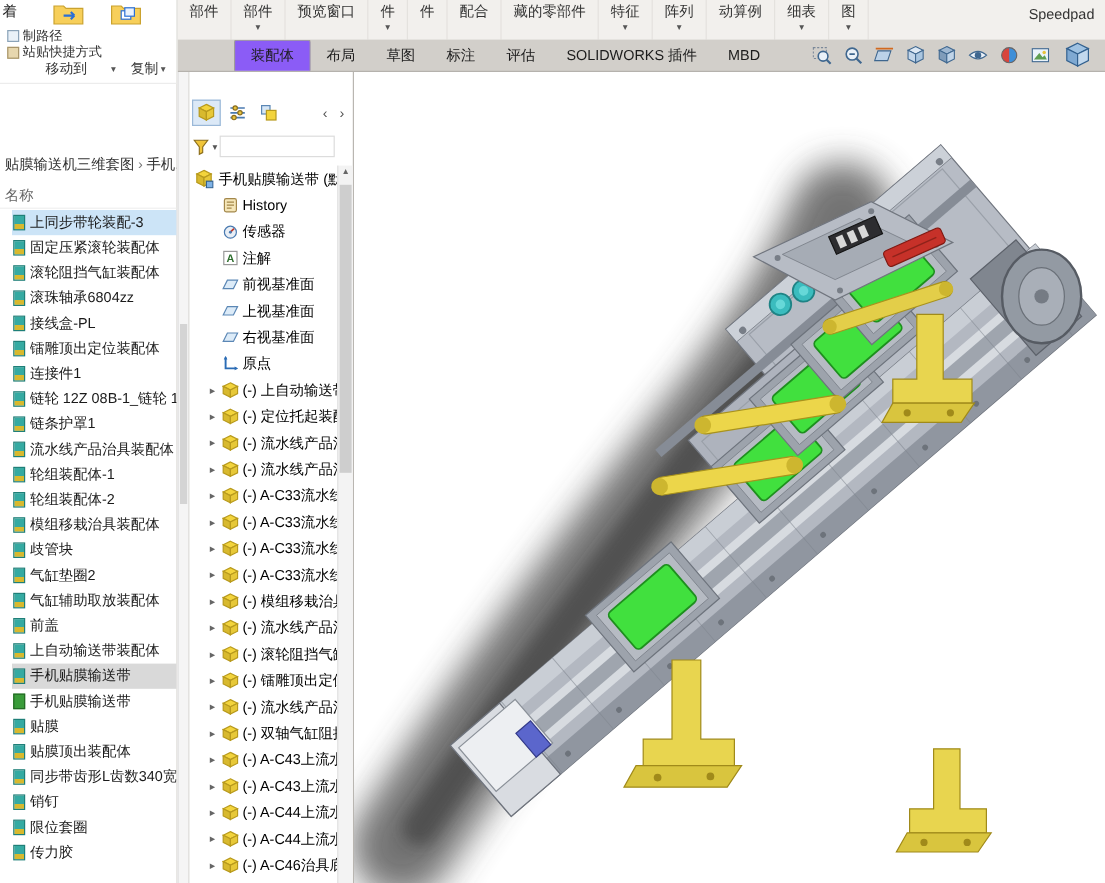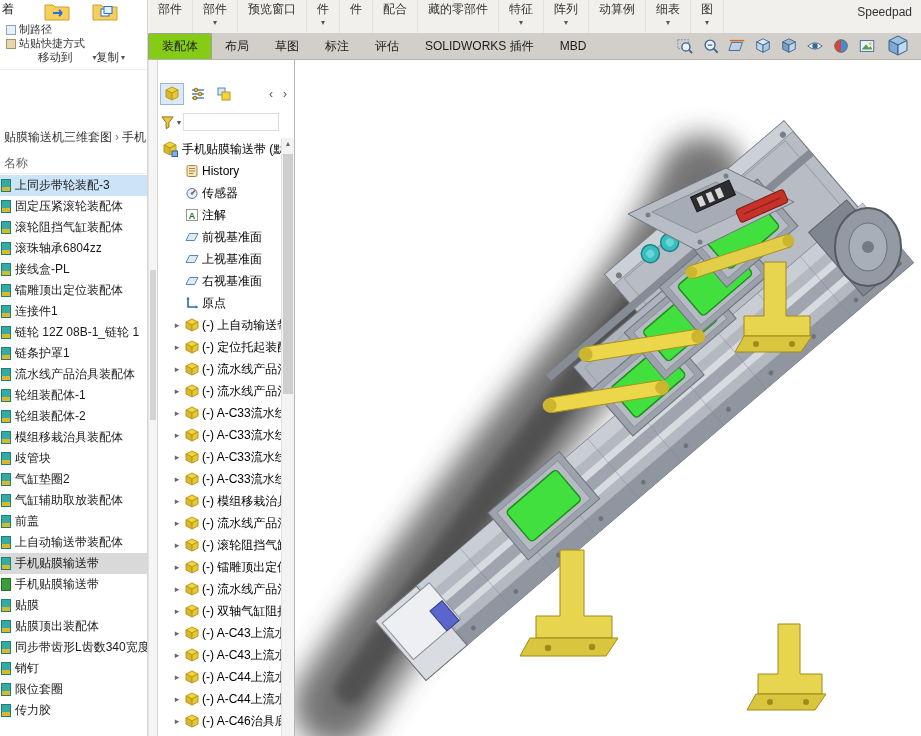--- a/index.html
+++ b/index.html
@@ -10,45 +10,45 @@
 #ribbon{position:absolute;left:148px;top:0;right:0;height:43px;background:#f2f0ed;display:flex;align-items:flex-start;}
 .rbtn{display:flex;flex-direction:column;align-items:center;padding:2px 10px 0;height:33px;border-right:1px solid #e4e2de;color:#333;font-size:12px;white-space:nowrap;}
 .rlabel{line-height:14px;}
 .rarrow{font-size:8px;color:#555;line-height:9px;margin-top:2px;}
 #speedpad{position:absolute;right:6px;top:5px;font-size:12px;color:#333;background:#f2f0ed;padding:0 3px;}
 
 
 #tabbar{position:absolute;left:148px;top:33px;right:0;height:27px;background:#d2cfca;border-bottom:1px solid #b5b2ad;display:flex;align-items:stretch;}
 #tabs{display:flex;}
 .tab{padding:0 13px;font-size:12px;color:#1c1c1c;line-height:26px;white-space:nowrap;}
-.tab.active{background:#84cc16;border:1px solid #9f9d99;border-bottom:none;border-radius:2px 2px 0 0;line-height:24px;}
+.tab.active{background:#8b5cf6;border:1px solid #9f9d99;border-bottom:none;border-radius:2px 2px 0 0;line-height:24px;margin-left:47px;}
 #headsup{display:flex;margin-left:auto;align-items:center;gap:2px;padding-right:4px;}
 .hicon{width:24px;height:22px;display:flex;align-items:center;justify-content:center;}
 .hicon svg{width:18px;height:18px;display:block;}
 #viewcube-btn{width:30px;height:26px;display:flex;align-items:center;justify-content:center;margin-right:8px;align-self:center;}
 #viewcube-btn svg{width:24px;height:24px;}
 
 
 #explorer{position:absolute;left:0;top:0;width:148px;height:736px;background:#fff;border-right:1px solid #d9d7d3;overflow:hidden;font-size:12px;}
 .exp-toolbar{position:relative;height:70px;border-bottom:1px solid #ececec;background:#fff;}
 .exp-tab{position:absolute;left:2px;top:1px;font-size:12px;color:#222;}
 .exp-folder{position:absolute;top:1px;}
 .exp-folder svg{width:26px;height:20px;display:block;}
 .f1{left:44px;}.f2{left:92px;}
 .exp-small{position:absolute;left:6px;display:flex;align-items:center;gap:3px;font-size:11px;color:#333;white-space:nowrap;}
 .row1{top:22px;}.row2{top:36px;}
 .mini-ico{width:10px;height:10px;display:inline-block;border:1px solid #8ba3b8;background:#e9f1f8;}
 .mi-paste{background:#e7d7ae;border-color:#a8956a;}
 .exp-label{position:absolute;top:50px;display:flex;align-items:center;gap:2px;font-size:11.5px;color:#333;white-space:nowrap;}
-.l1{left:38px;gap:20px;}.l2{left:96px;}
+.l1{left:38px;gap:20px;}.l2{left:109px;}
 .mini-arrow{font-size:8px;color:#555;}
 .exp-breadcrumb{position:absolute;left:0;top:126px;width:148px;height:22px;line-height:22px;padding-left:4px;font-size:12px;color:#333;white-space:nowrap;overflow:hidden;}
 .exp-breadcrumb .sep{color:#777;padding:0 3px;}
 .exp-colheader{position:absolute;left:0;top:152px;width:164px;height:22px;line-height:22px;padding-left:4px;color:#666;border-bottom:1px solid #efefef;font-size:12px;}
-#exp-list{position:absolute;left:0;top:175px;width:148px;bottom:0;overflow:hidden;}
+#exp-list{position:absolute;left:10px;top:175px;width:148px;bottom:0;overflow:hidden;}
 .xrow{height:21px;display:flex;align-items:center;gap:4px;padding-left:1px;white-space:nowrap;overflow:hidden;color:#1a1a1a;font-size:12px;}
 .xrow.selected-gray{background:#d9d9d9;}
 .xrow.selected-blue{background:#cce4f7;}
 .xico{flex:0 0 10px;width:10px;height:13px;border:1px solid #1f7f78;background:linear-gradient(#35aaa2 62%,#d8b92e 62%);}
 .ico-edrw{background:#3a9c3a;border-color:#256b25;}
 .xlabel{overflow:hidden;text-overflow:clip;}
 
 
 #exp-scroll{position:absolute;left:148px;top:60px;width:10px;bottom:0;background:#f5f5f5;border-left:1px solid #e3e3e3;border-right:1px solid #d8d6d2;}
 #exp-scroll .thumb{position:absolute;left:1px;right:1px;top:210px;height:150px;background:#d4d4d4;}

